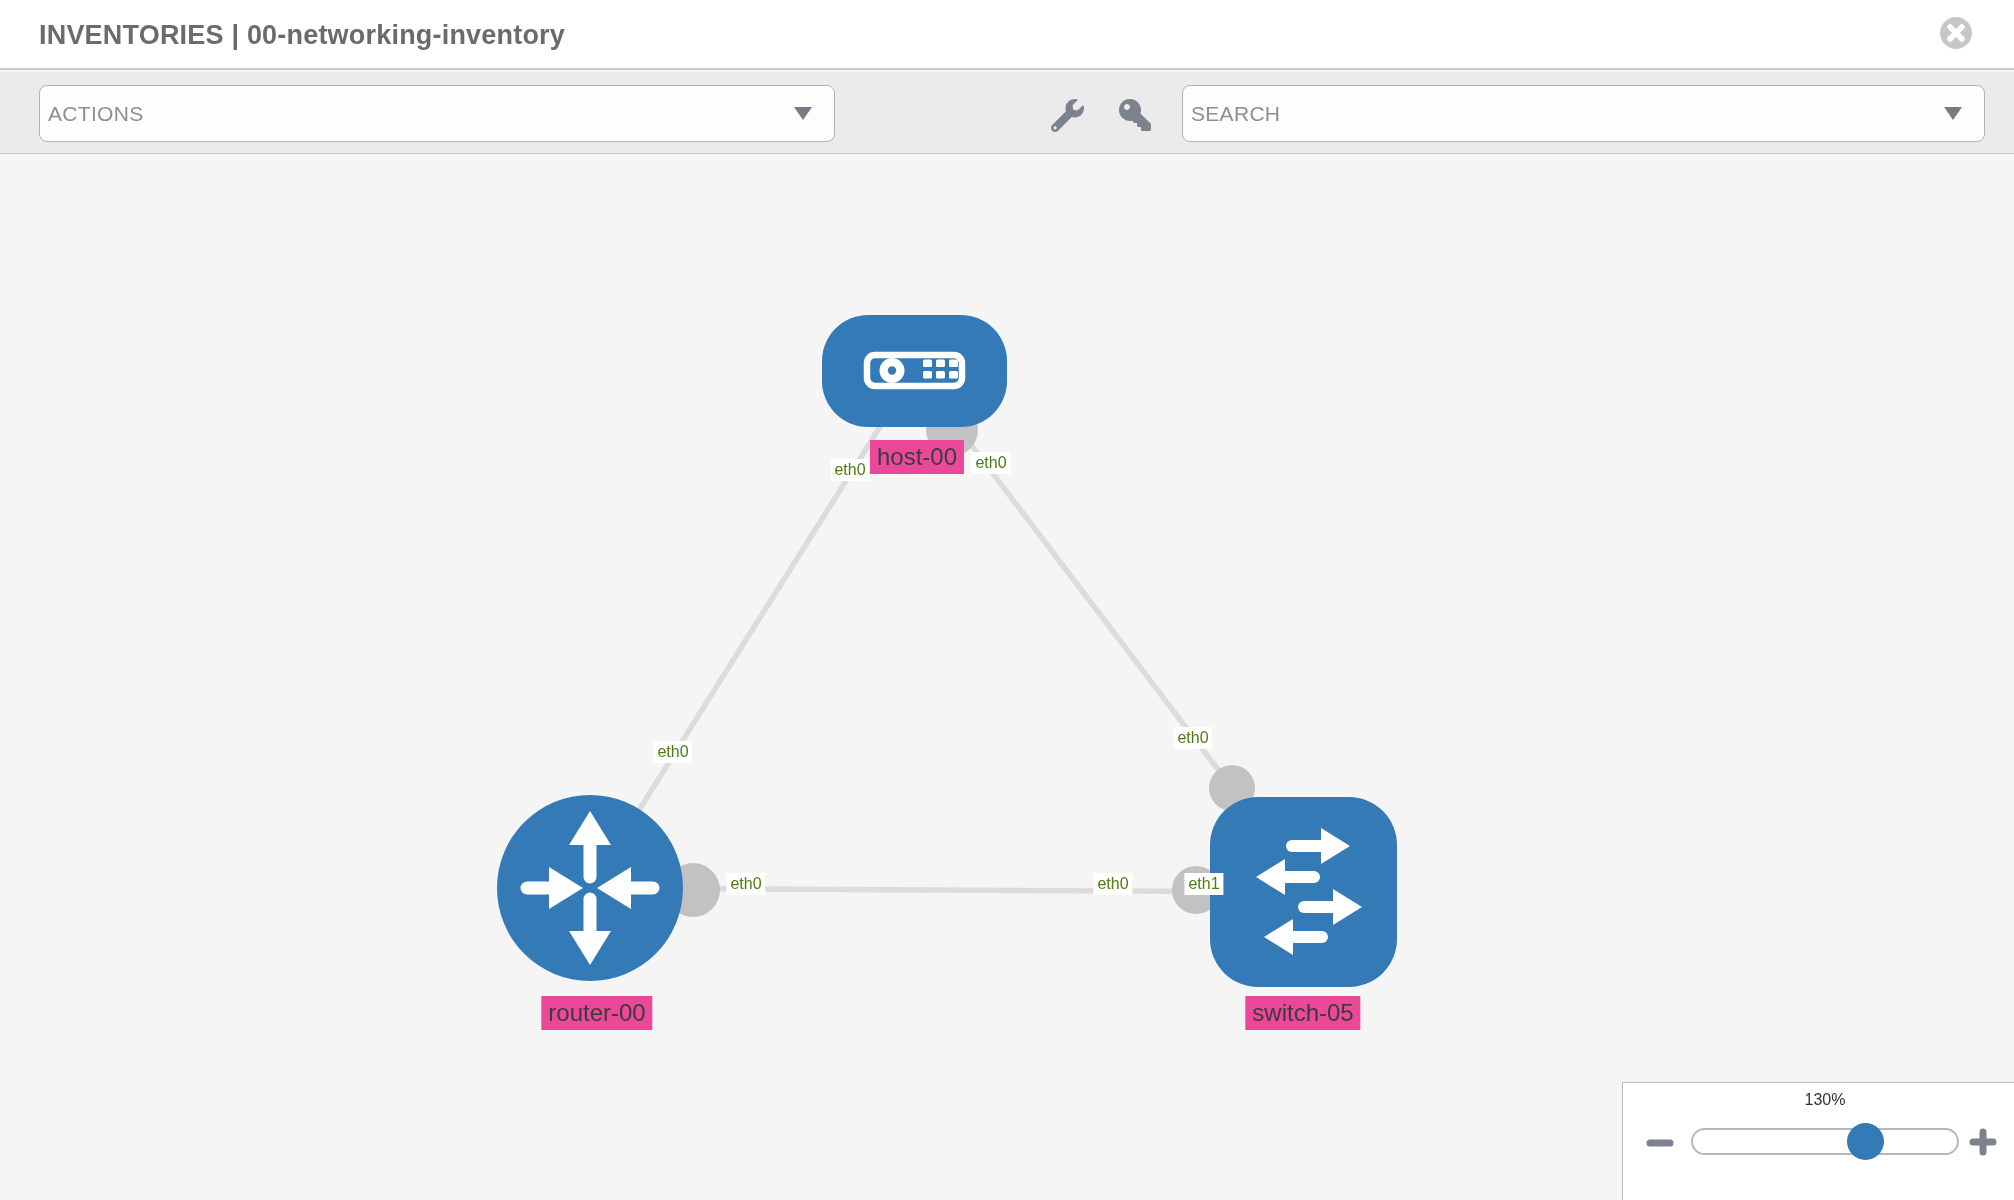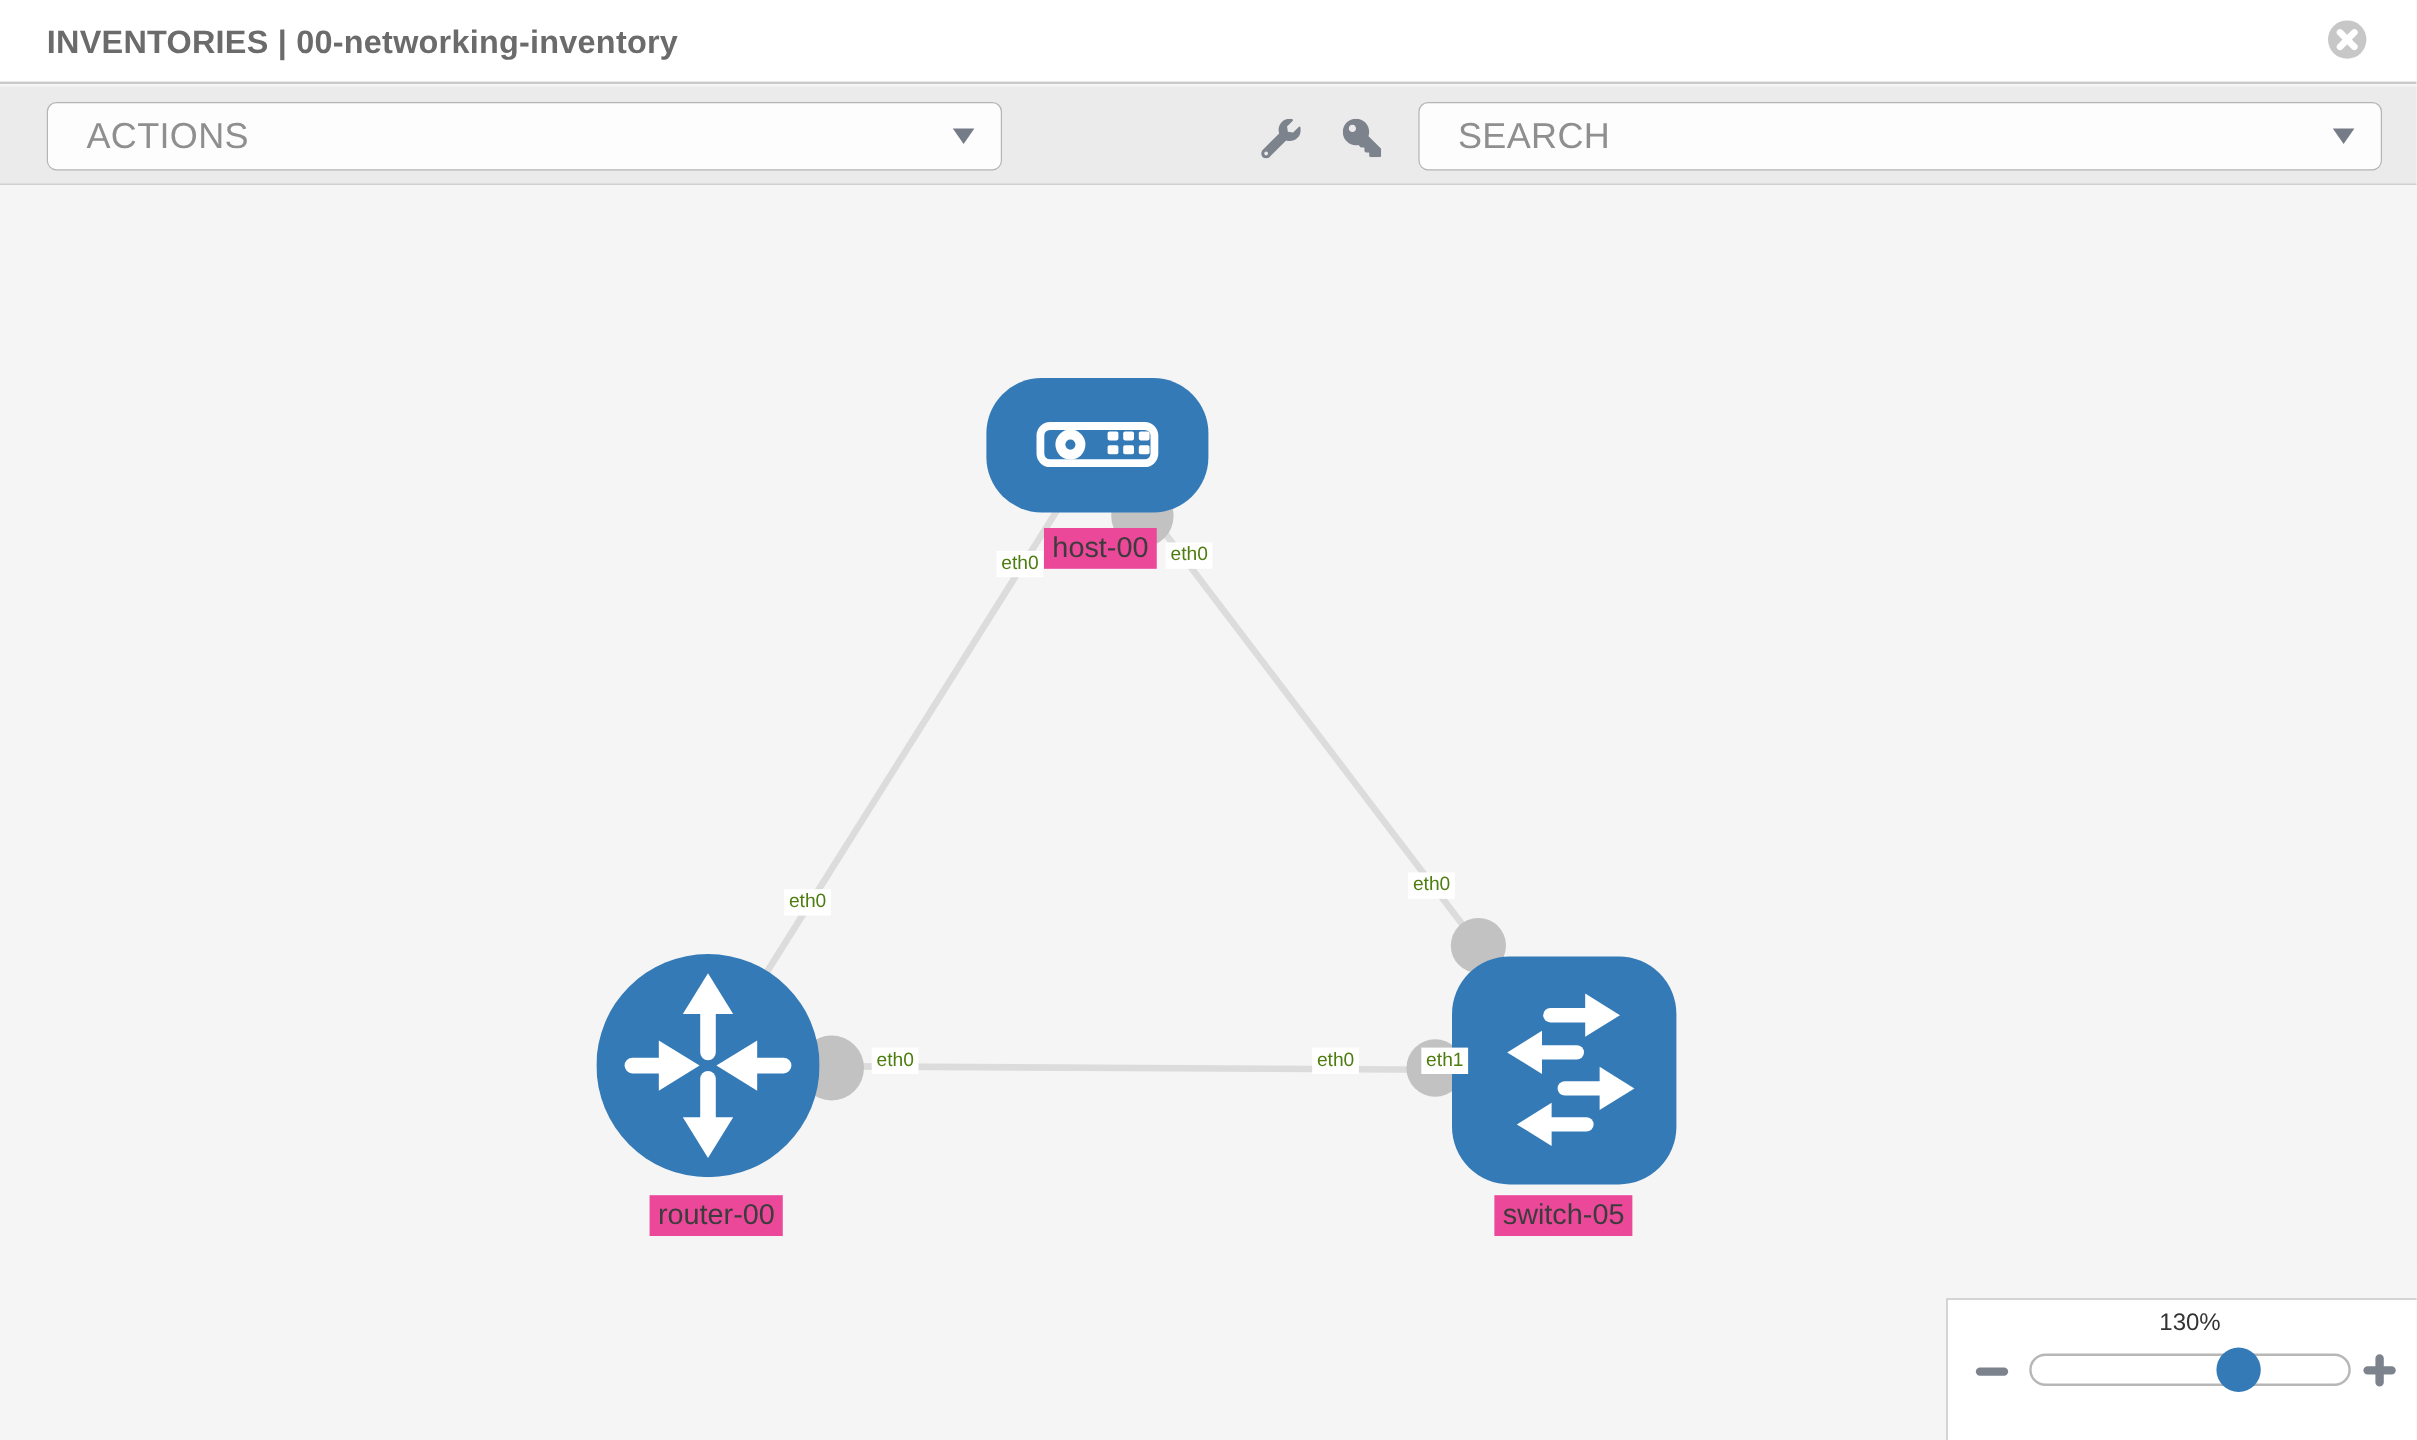--- a/index.html
+++ b/index.html
@@ -24,22 +24,22 @@
   
   .toolbar{
     position:absolute;left:0;top:72px;width:2014px;height:82px;background:#ebebeb;
     border-bottom:1px solid #c9c9c9;
   }
   .select-box{
     position:absolute;top:13px;height:57px;background:#fdfdfd;
     border:1px solid #b4b4b4;border-radius:8px;cursor:pointer;
   }
   .select-box .label{
-    position:absolute;left:32px;top:0;height:49px;line-height:55px;
-    font-size:30px;color:#8f8f8f;letter-spacing:0.3px;
+    position:absolute;left:8px;top:0;height:49px;line-height:55px;
+    font-size:21px;color:#8f8f8f;letter-spacing:0.3px;
   }
   .caret{
     position:absolute;right:22px;top:21px;width:0;height:0;
     border-left:9px solid transparent;border-right:9px solid transparent;
     border-top:13px solid #767c87;
   }
   .actions-box{left:39px;width:796px;}
   .search-box{left:1182px;width:803px;padding-left:10px;}
   .tool-btn{
     position:absolute;top:27px;width:34px;height:34px;padding:0;border:none;
@@ -65,21 +65,21 @@
     position:absolute;transform:translate(-50%,-50%);z-index:4;
     background:#ffffff;color:#4d7c0f;font-size:16px;padding:2px 4px;white-space:nowrap;
   }
   
   .zoom-panel{
     position:absolute;left:1622px;top:927px;width:400px;height:280px;z-index:10;
     background:#ffffff;border:1px solid #b9b9b9;
   }
   .zoom-value{
     position:absolute;left:68px;top:8px;width:268px;text-align:center;
-    font-size:20px;color:#333333;
+    font-size:16px;color:#333333;
   }
   .zoom-out-btn,.zoom-in-btn{
     position:absolute;padding:0;border:none;background:transparent;cursor:pointer;
   }
   .zoom-out-btn{left:23px;top:51px;width:28px;height:18px;}
   .zoom-in-btn{left:346px;top:45px;width:28px;height:28px;}
   .zoom-track{
     position:absolute;left:68px;top:45px;width:268px;height:27px;
     background:#ffffff;border:2px solid #b7b7b7;border-radius:14px;cursor:pointer;
   }

